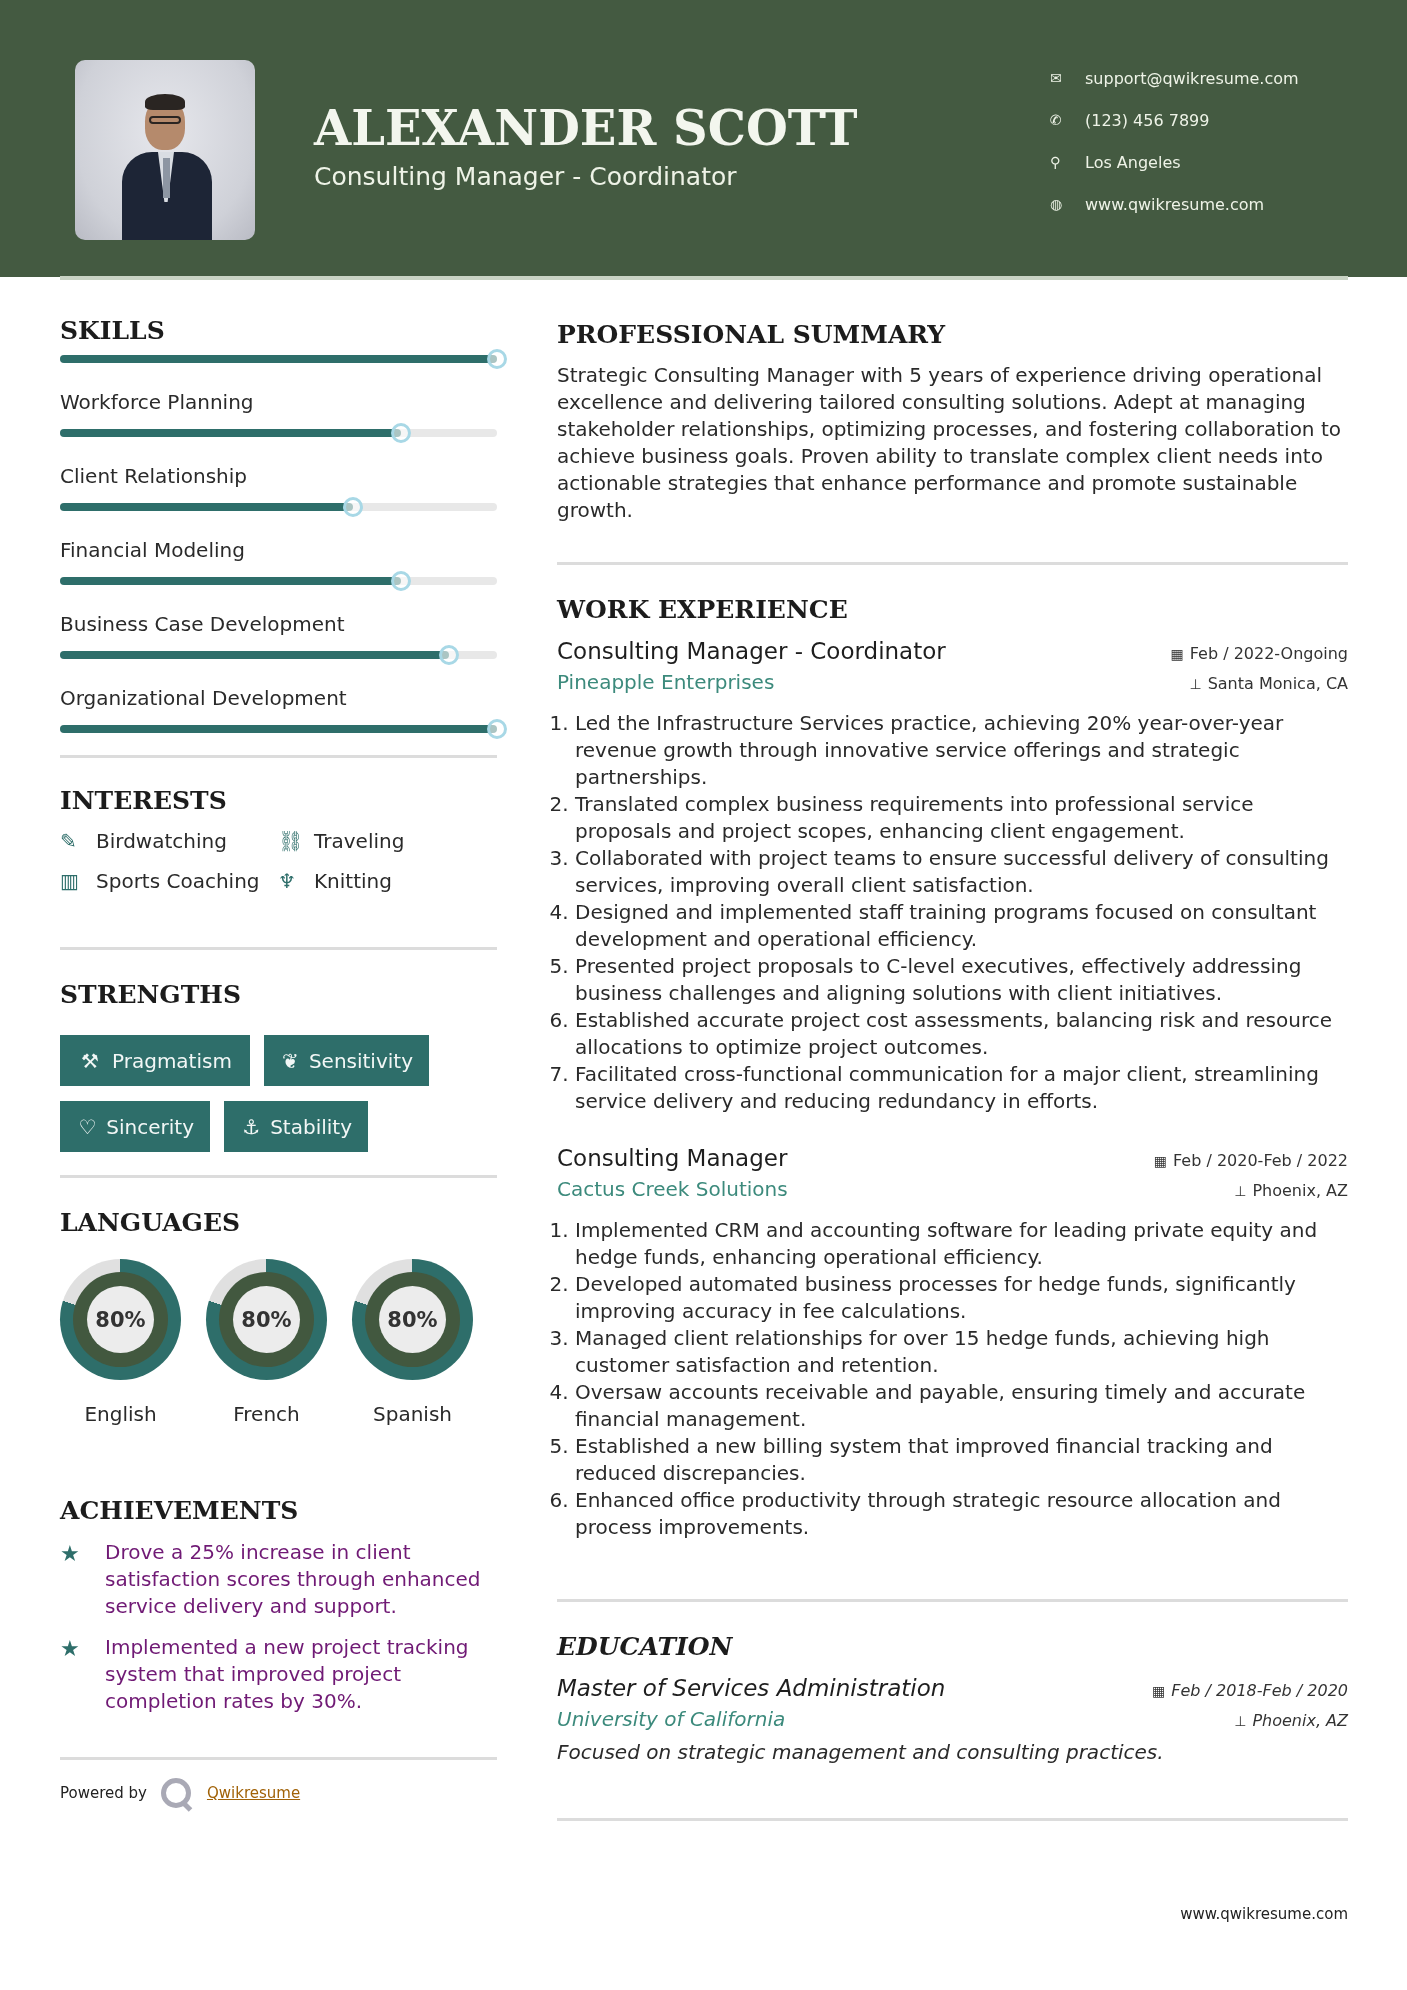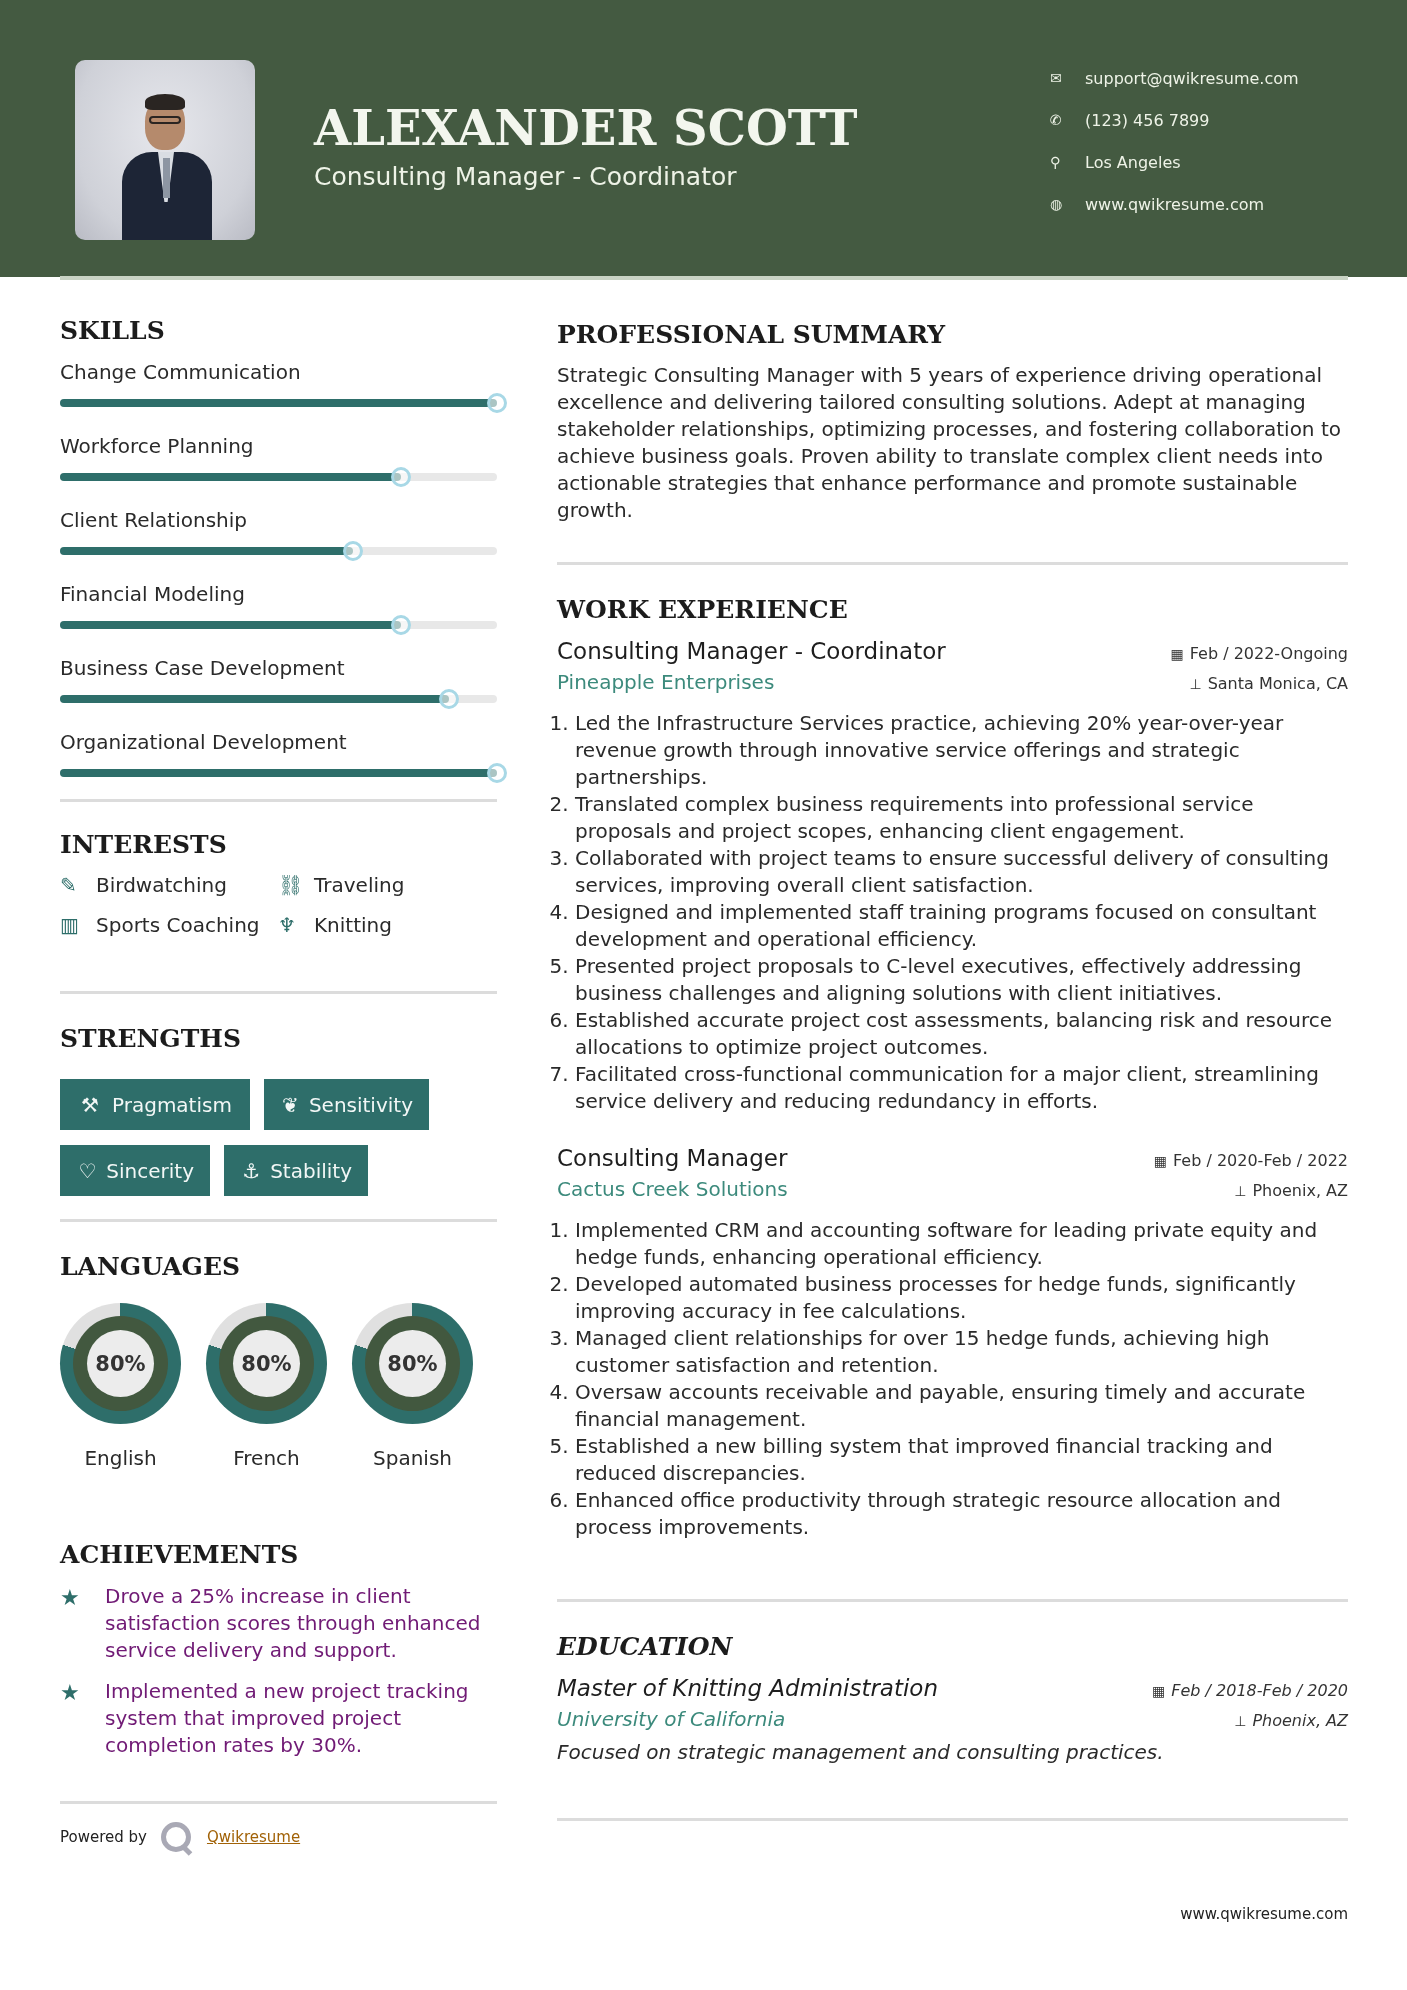--- a/index.html
+++ b/index.html
@@ -108,21 +108,20 @@
     </div>
   </div>
 </div>
 <div class="header-rule"></div>
 
 <div class="left">
   <section>
     <div class="sec-title">SKILLS</div>
     <div id="skills-list">
         <div class="skill">
-          <div class="skill-label">Change Communication</div>
           <div class="skill-track">
             <div class="skill-fill" style="width: 100%;"></div>
             <div class="skill-knob" style="left: 100%;"></div>
           </div>
         </div>
         <div class="skill">
           <div class="skill-label">Workforce Planning</div>
           <div class="skill-track">
             <div class="skill-fill" style="width: 78%;"></div>
             <div class="skill-knob" style="left: 78%;"></div>
@@ -311,21 +310,21 @@
       </ol>
     </div>
   </section>
 
   <div class="divider" style="margin-top: 58px;"></div>
 
   <section style="margin-top: 30px; font-style: italic;">
     <div class="sec-title">EDUCATION</div>
     <div style="margin-top: 14px;">
       <div class="job-head">
-        <span class="job-title">Master of Knitting Administration</span>
+        <span class="job-title">Master of Services Administration</span>
         <span class="job-meta"><span class="ic">▦</span><span>Feb / 2018-Feb / 2020</span></span>
       </div>
       <div class="job-head" style="margin-top: 6px;">
         <span class="company">University of California</span>
         <span class="job-meta"><span class="ic">⊥</span><span>Phoenix, AZ</span></span>
       </div>
       <p class="summary" style="margin-top: 8px;">Focused on strategic management and consulting practices.</p>
     </div>
   </section>
 

